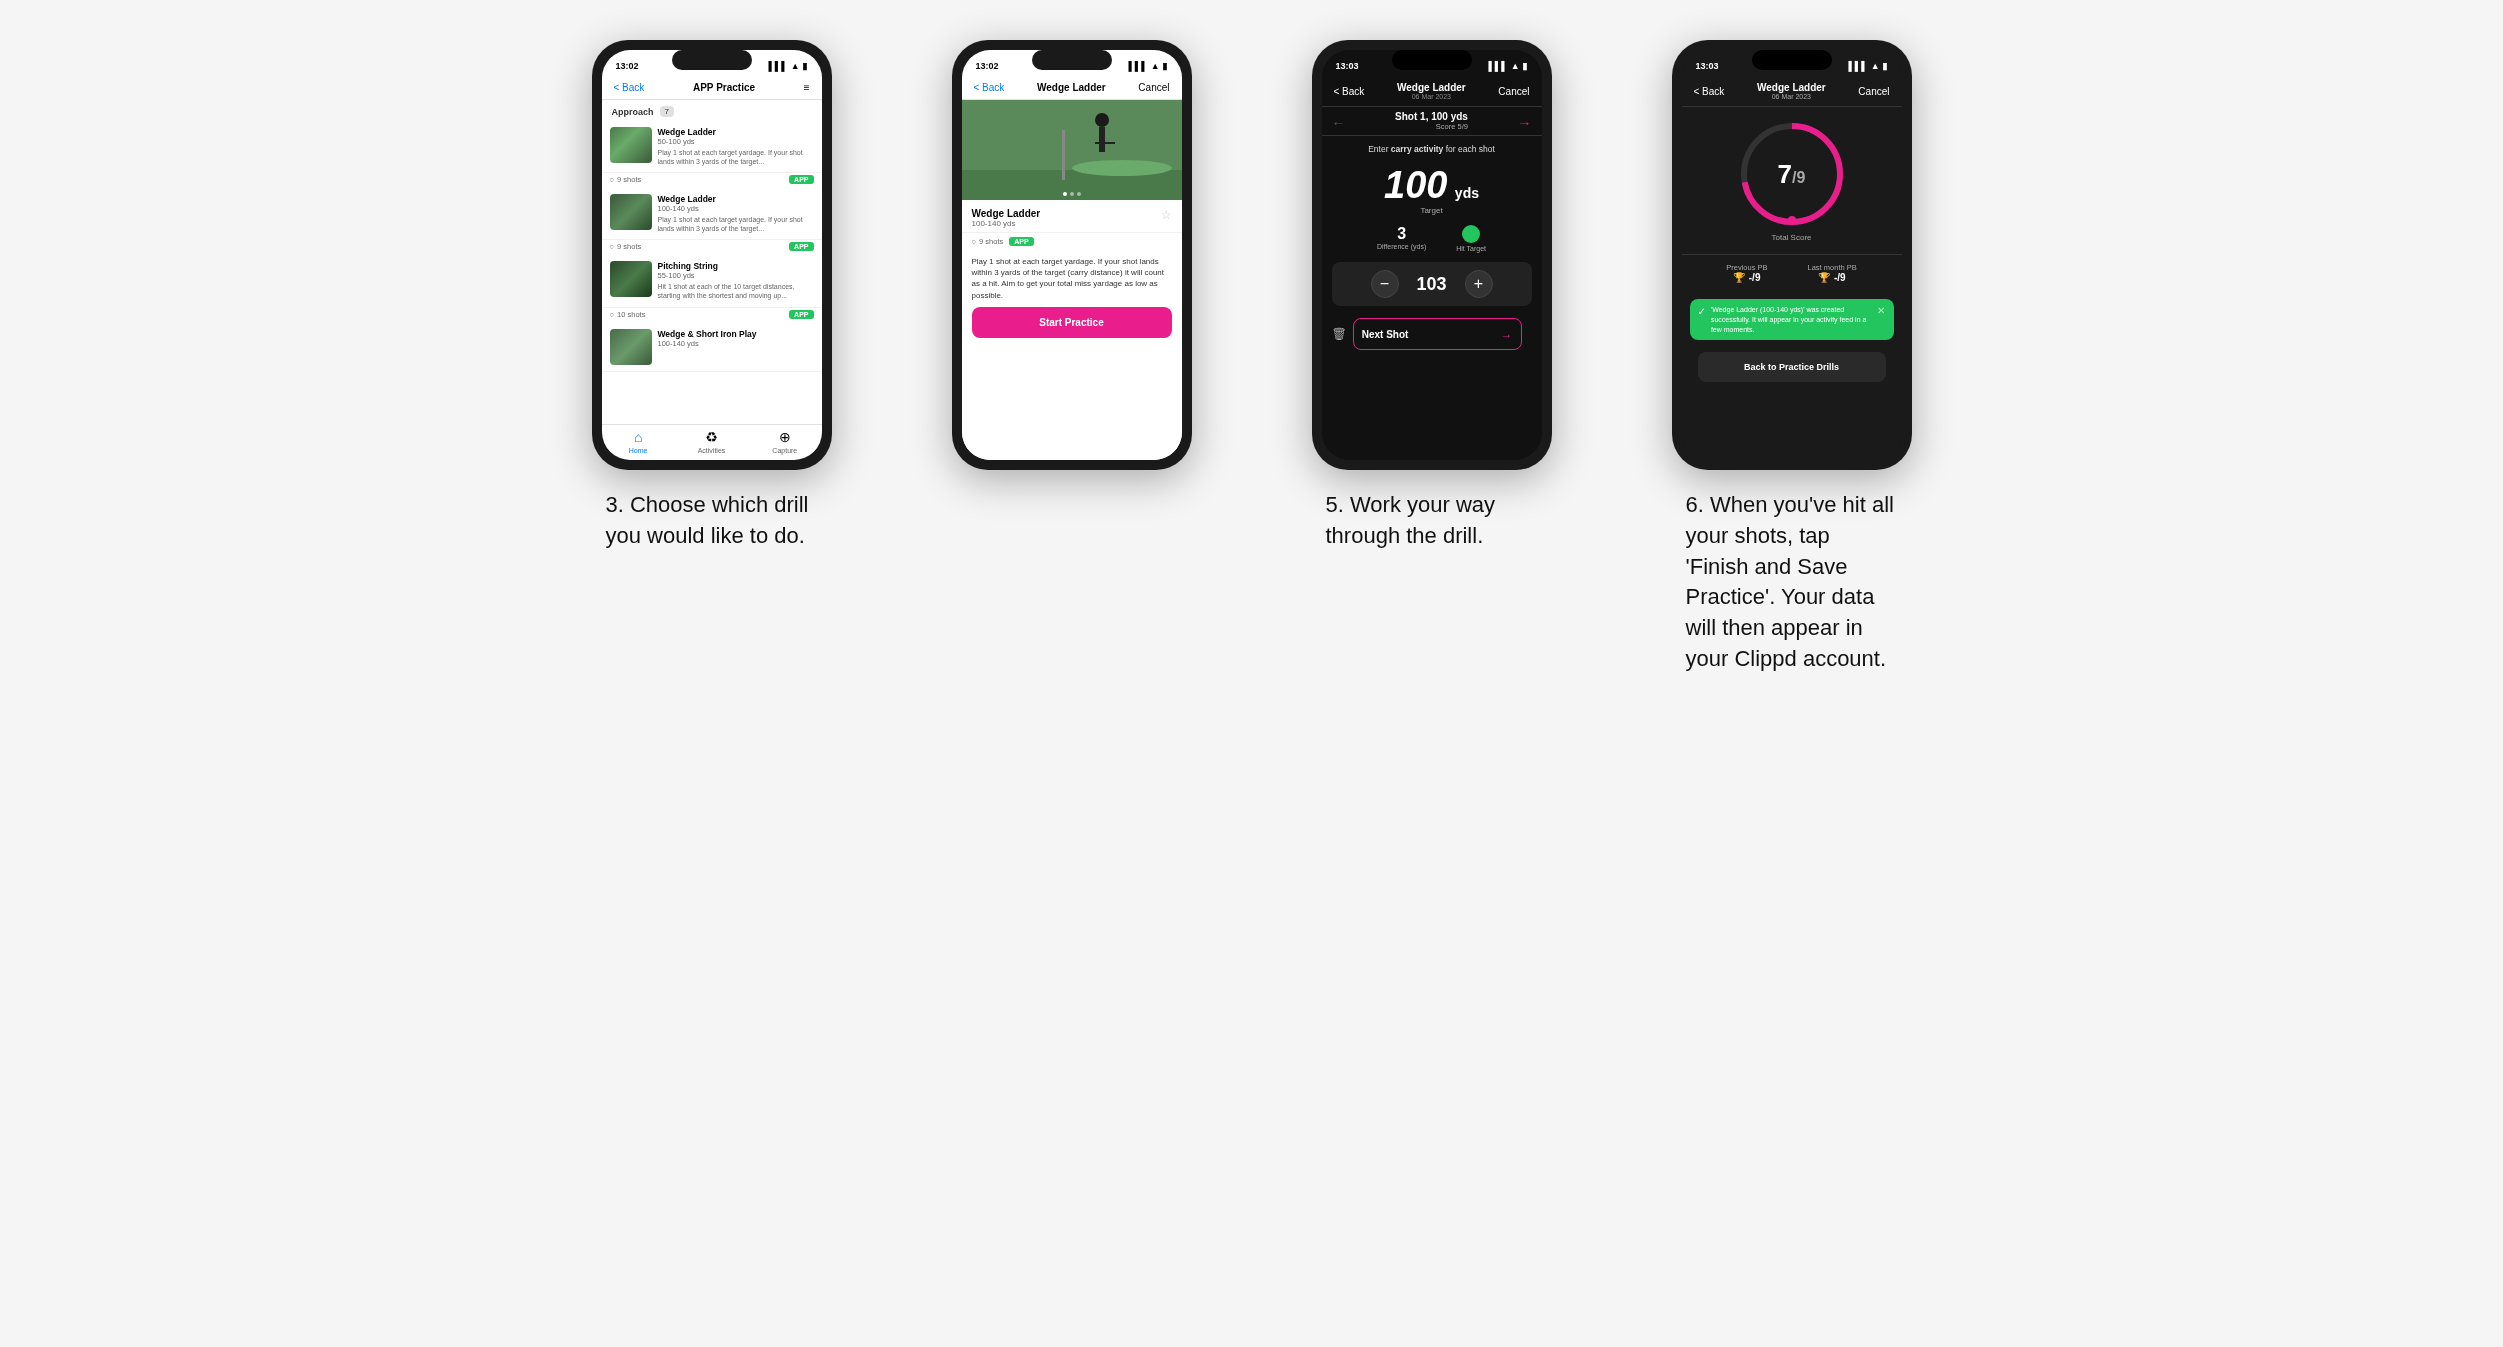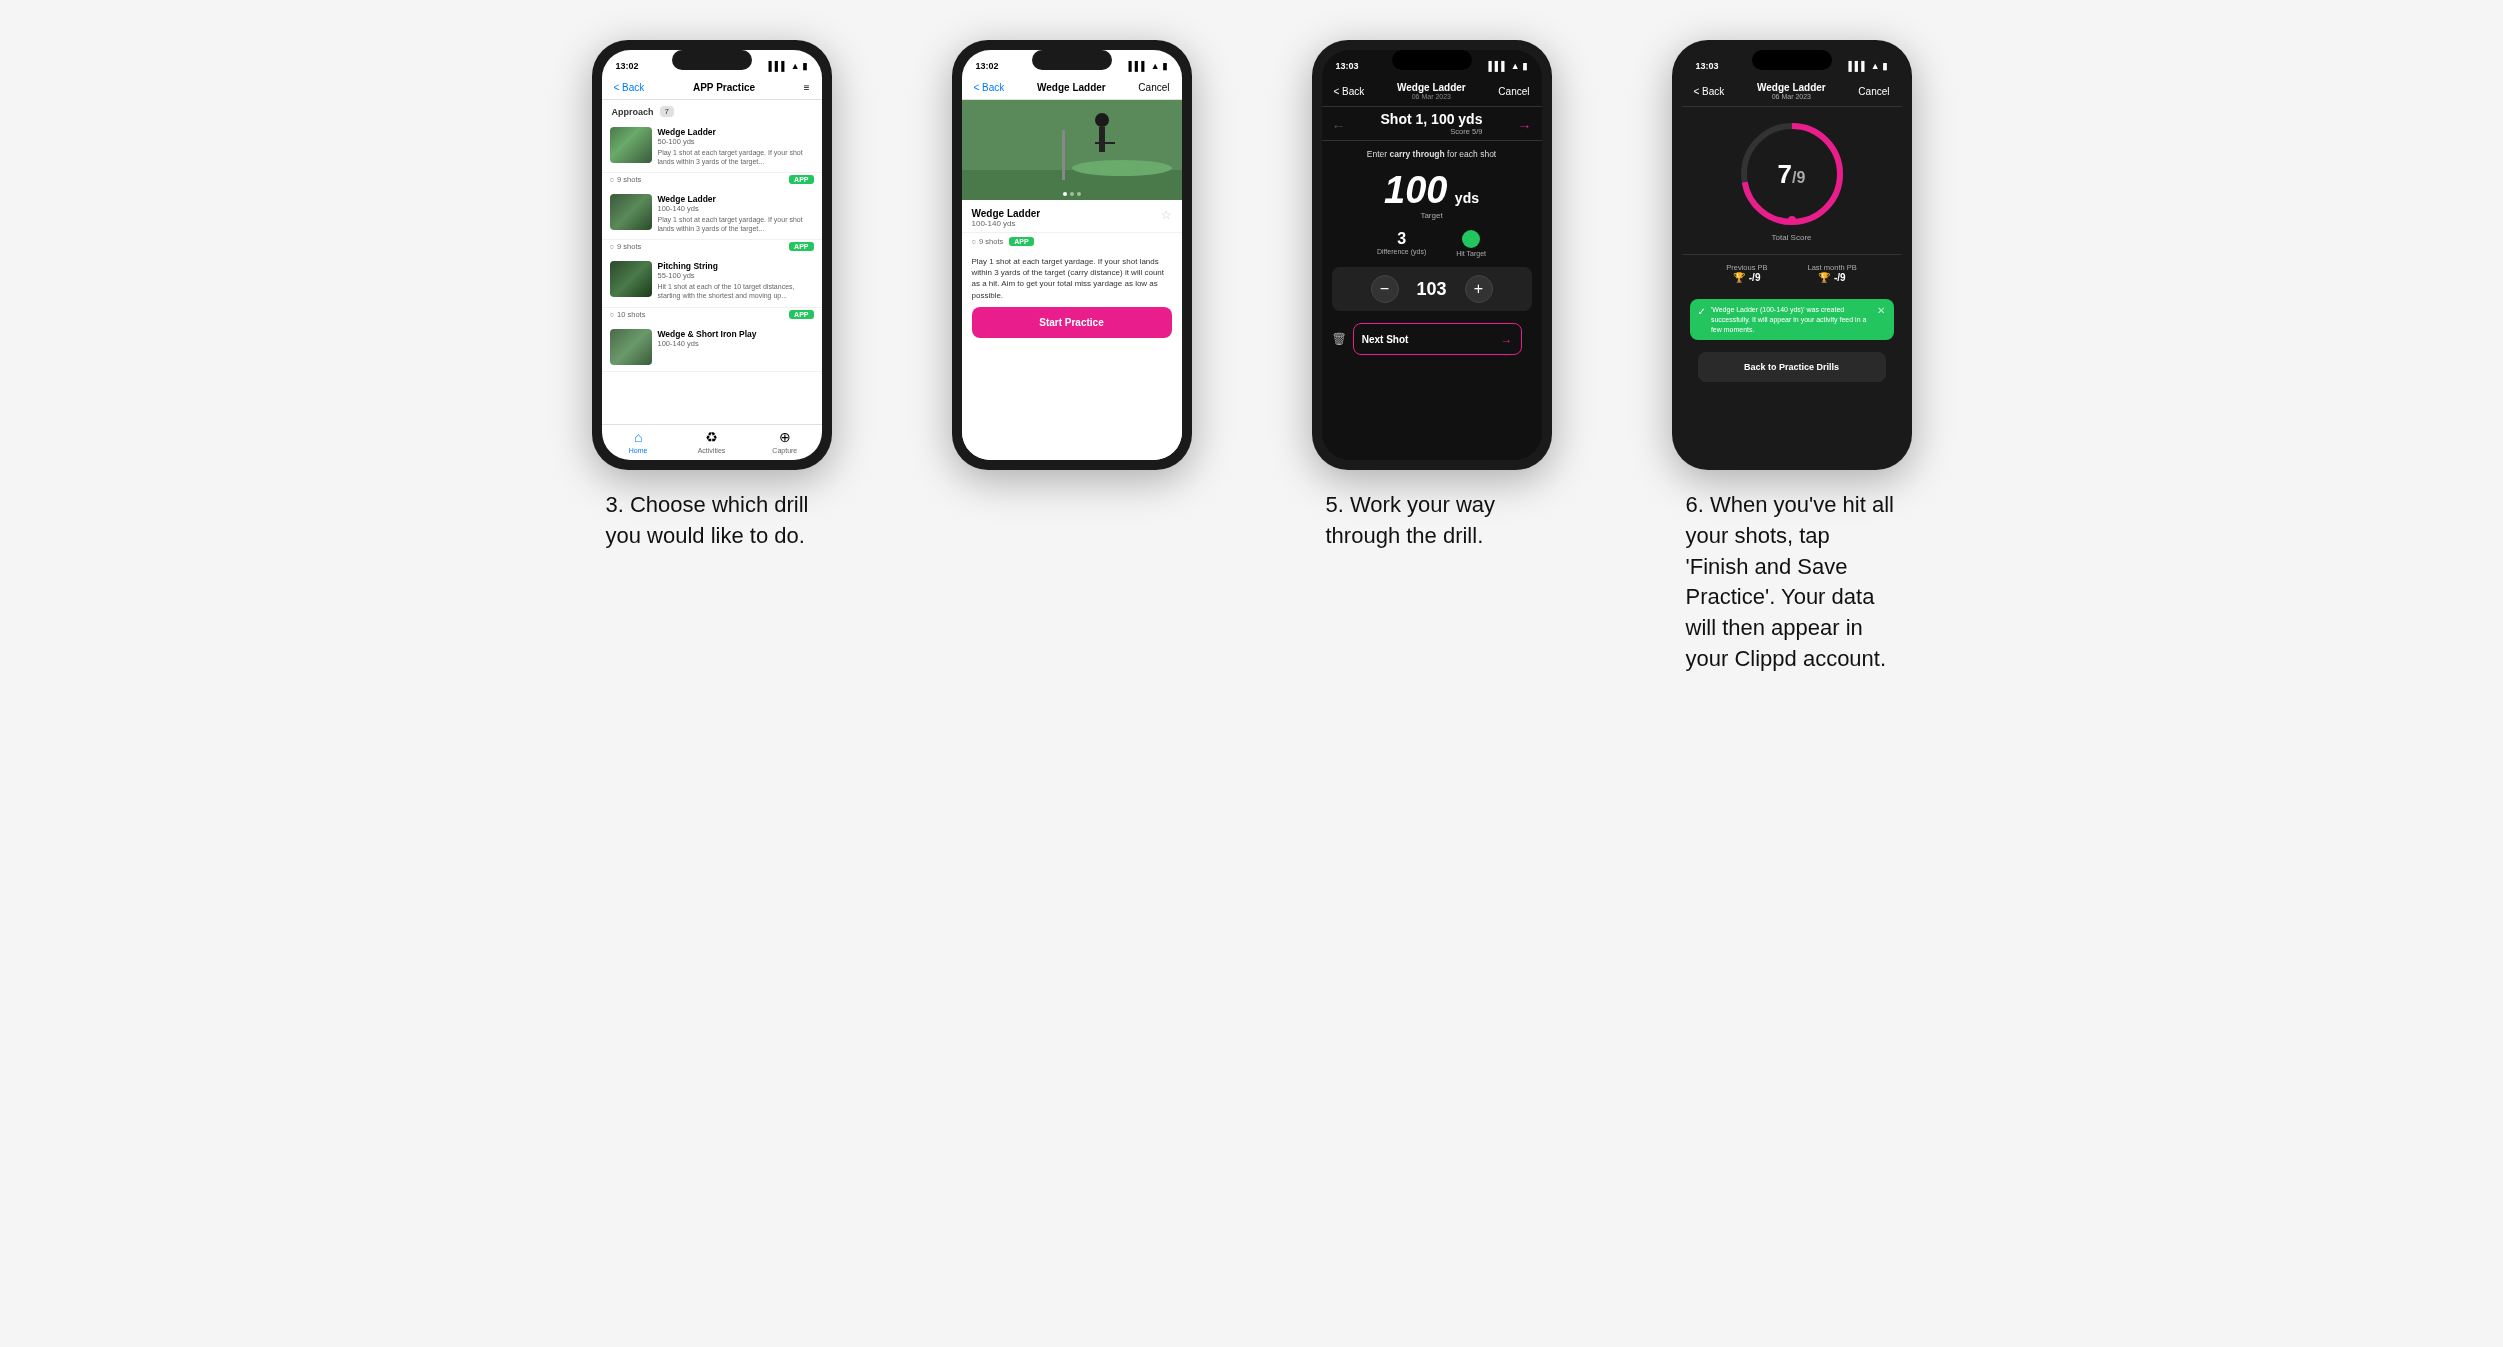--- a/index.html
+++ b/index.html
@@ -684,27 +684,27 @@
           <div style="text-align:center;">
             <div class="nav-title">Wedge Ladder</div>
             <div class="nav-subtitle">06 Mar 2023</div>
           </div>
           <span class="nav-action" style="color:#fff;">Cancel</span>
         </div>
         <div class="screen3-content" style="background:#111;flex:1;display:flex;flex-direction:column;">
           <div class="shot-nav" style="background:#111;border-bottom:1px solid #333;padding:4px 10px;display:flex;align-items:center;justify-content:space-between;">
             <span class="shot-nav-arrow" style="color:#555;">←</span>
             <div style="text-align:center;">
-              <div class="shot-title" style="color:#fff;font-size:14px;font-weight:700;">Shot 1, 100 yds</div>
+              <div class="shot-title" style="color:#fff;font-size:10px;font-weight:700;">Shot 1, 100 yds</div>
               <div class="shot-subtitle" style="color:#aaa;font-size:7.5px;">Score 5/9</div>
             </div>
             <span class="shot-nav-arrow active" style="color:#e91e8c;">→</span>
           </div>
           <div class="carry-prompt" style="color:#ddd;text-align:center;padding:8px 10px 4px;font-size:8.5px;">
-            Enter <strong>carry through</strong> for each shot
+            Enter <strong>carry activity</strong> for each shot
           </div>
           <div class="target-display" style="text-align:center;padding:8px 10px 4px;">
             <span class="target-yds" style="font-size:38px;font-weight:800;color:#fff;">100</span>
             <span class="target-unit" style="font-size:14px;font-weight:600;color:#fff;margin-left:3px;">yds</span>
             <div class="target-label" style="color:#aaa;font-size:8px;">Target</div>
           </div>
           <div class="shot-stats" style="display:flex;justify-content:center;gap:30px;padding:6px;background:#111;">
             <div class="stat-item">
               <div class="stat-value" style="font-size:16px;font-weight:700;color:#fff;text-align:center;">3</div>
               <div class="stat-label" style="font-size:7px;color:#aaa;text-align:center;">Difference (yds)</div>

